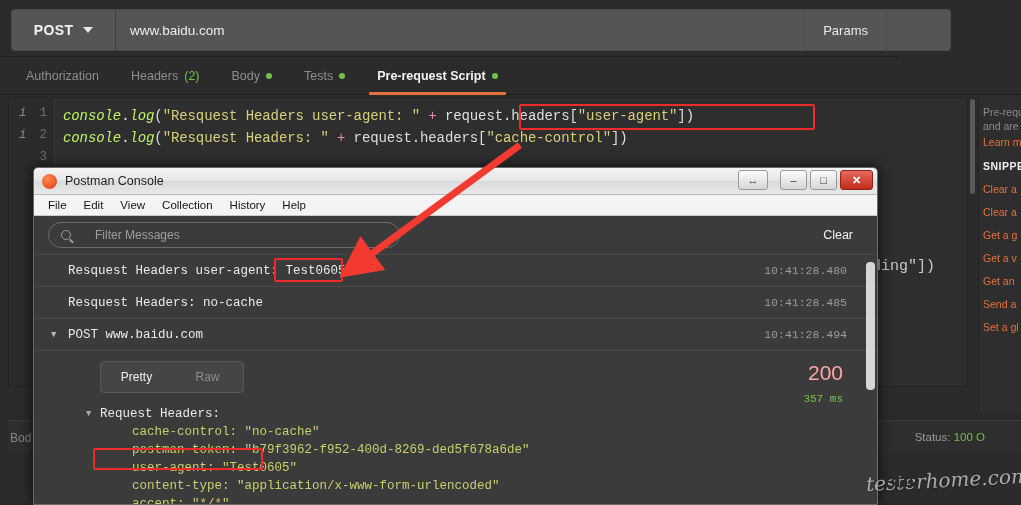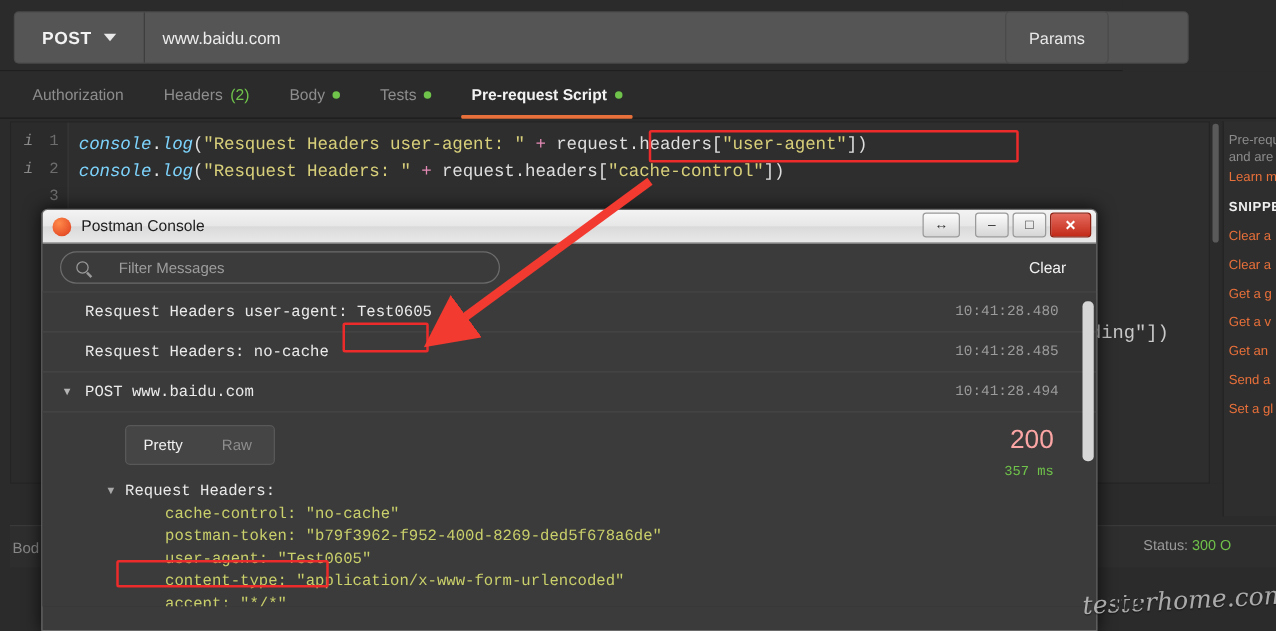--- a/index.html
+++ b/index.html
@@ -66,21 +66,21 @@
     position:absolute; left:0; top:0; width:46px; height:100%;
     background:#2b2b2b; border-right:1px solid #383838;
   }
   .grow { position:absolute; left:0; width:46px; height:22px; color:#6d6d6d; font-size:12.5px; }
   .gi { position:absolute; left:10px; font-style:italic; color:#8a8a8a; }
   .gn { position:absolute; right:8px; }
   .codeline {
     position:absolute; left:54px; height:22px; white-space:nowrap;
     font-size:14px; letter-spacing:-0.1px; color:#dcdcdc;
   }
-  .k-cyan { color:#7dd3fc; font-style:italic;margin-top:48px; }
+  .k-cyan { color:#bef264; font-style:italic;margin-top:48px; }
   .k-white { color:#e6e6e6; }
   .k-yellow { color:#d8cf7a; }
   .k-pink { color:#e38ab5; }
   .k-plain { color:#dedede; }
 
   
   .ghost-code {
     position:absolute; left:54px; top:110px; font-size:14px; color:#8a8a8a;
     font-family:"Liberation Mono", monospace; white-space:nowrap; opacity:.55;
   }
@@ -168,21 +168,21 @@
   .log-row {
     position:relative; height:32px; display:flex; align-items:center;
     padding-left:34px; border-top:1px solid #474747; font-family:"Liberation Mono", monospace;
   }
   .log-msg { color:#eaeaea; font-size:12.5px; white-space:nowrap; }
   .log-time { position:absolute; right:30px; color:#9b9b9b; font-size:11.5px; }
   .caret { position:absolute; left:17px; color:#b5b5b5; font-size:9px; }
 
   .resp-block { position:relative; background:#3b3b3b; border-top:1px solid #474747; padding:10px 0 0 0; }
   .pr-tabs {
-    margin-left:66px; width:120px; height:32px; border:1px solid #585858;
+    margin-left:66px; width:144px; height:32px; border:1px solid #585858;
     border-radius:4px; display:flex; align-items:center; background:#454545;
   }
   .pr-tab { flex:1; text-align:center; font-size:12px; color:#8d8d8d; font-family:"Liberation Sans",sans-serif; cursor:pointer; }
   .pr-tab.on { color:#f0f0f0; }
   .code200 { position:absolute; right:34px; top:10px; color:#fca5a5; font-size:21px; font-weight:normal; font-family:"Liberation Sans",sans-serif;}
   .ms { position:absolute; right:34px; top:42px; color:#6fc24a; font-size:11px; font-family:"Liberation Mono",monospace;}
 
   .hdr-tree { margin-top:12px; font-family:"Liberation Mono", monospace; font-size:12.5px; line-height:18px; }
   .hdr-root { position:relative; padding-left:66px; color:#e8e8e8; }
   .hdr-root .tcar { position:absolute; left:52px; color:#a9a9a9; font-size:9px; }
@@ -287,21 +287,21 @@
     <div class="snip-item">Get a v</div>
     <div class="snip-item">Get an</div>
     <div class="snip-item">Send a</div>
     <div class="snip-item">Set a gl</div>
   </div>
 
   <div class="bottom-strip"></div>
   <div class="bod-label">Bod</div>
   <div class="status-label">
     <span>Status:</span>
-    <b>300 O</b>
+    <b>100 O</b>
   </div>
 
   <div class="console-win">
 
     <div class="title-bar">
       <div class="pm-logo"></div>
       <div class="title-text">Postman Console</div>
       <div class="win-btns">
         <div class="wb resize">
           <span>↔</span>
@@ -311,20 +311,28 @@
         </div>
         <div class="wb">
           <span>□</span>
         </div>
         <div class="wb close">
           <span>✕</span>
         </div>
       </div>
     </div>
 
+    <div class="menu-bar">
+      <div class="menu-item">File</div>
+      <div class="menu-item">Edit</div>
+      <div class="menu-item">View</div>
+      <div class="menu-item">Collection</div>
+      <div class="menu-item">History</div>
+      <div class="menu-item">Help</div>
+    </div>
 
     <div class="console-body">
 
       <div class="filter-row">
         <div class="filter-box">
           <span class="mag"></span>
           <span class="filter-ph">Filter Messages</span>
         </div>
         <div class="clear-btn">
           <span>Clear</span>

